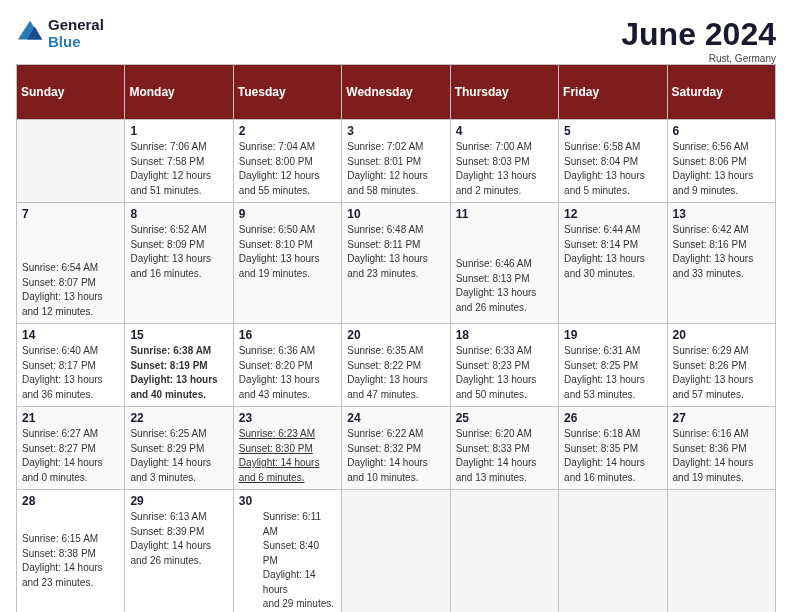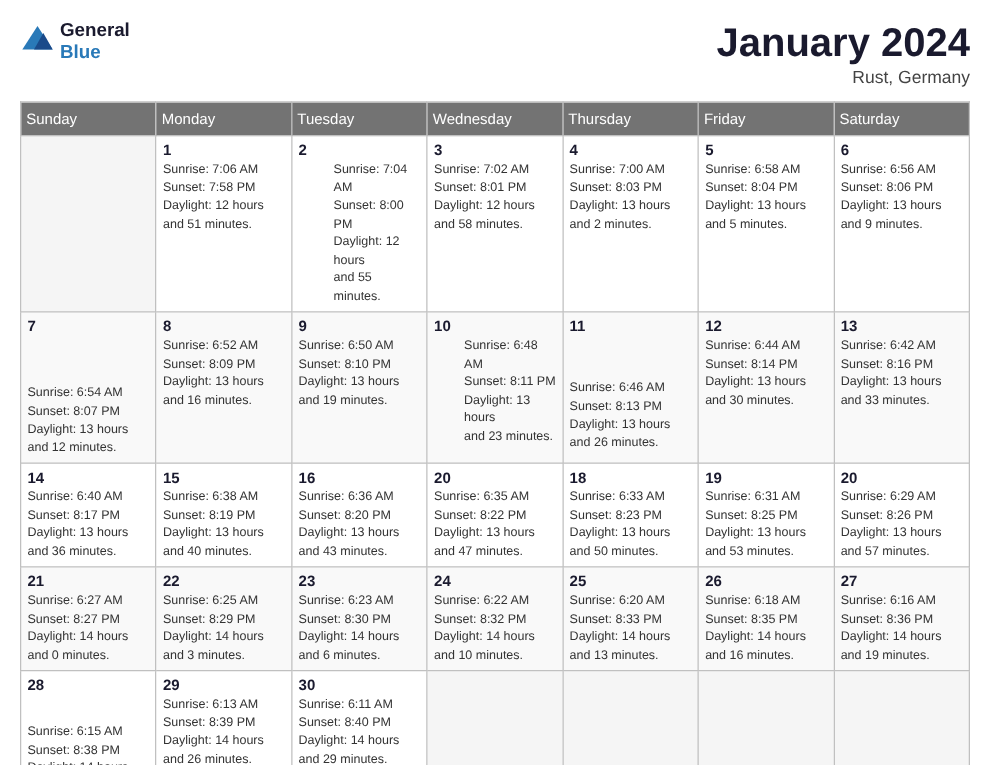--- a/index.html
+++ b/index.html
@@ -7,55 +7,54 @@
       font-family: Arial, sans-serif;
       background: #fff;
       width: 792px;
       min-height: 612px;
       padding: 16px;
     }
     .header {
       display: flex;
       justify-content: space-between;
       align-items: flex-start;
-      margin-bottom: 12px;
     }
     .logo {
       display: flex;
       align-items: center;
       gap: 4px;
     }
     .logo-icon {
       width: 28px;
       height: 28px;
     }
     .title-area {
       text-align: right;
     }
     .month-title {
       font-size: 32px;
       font-weight: bold;
       color: #1a1a2e;
     }
     .location {
-      font-size: 14px;
+      font-size: 10px;
       color: #444;
     }
     .calendar {
       width: 100%;
       border-collapse: collapse;
       font-size: 10.5px;
     }
     .calendar th {
-      background: #737373;
+      background: #7f1d1d;
       color: #fff;
-      padding: 6px 4px;
+      padding: 20px 4px;
       text-align: left;
       font-size: 12px;
-      font-weight: normal;
+      font-weight: bold;
       border: 1px solid #c0c0c0;
     }
     .calendar td {
       border: 1px solid #c0c0c0;
       vertical-align: top;
       padding: 4px 5px;
       width: 106px;
       min-height: 80px;
       background: #fff;
     }
@@ -85,21 +84,21 @@
     <svg class="logo-icon" viewBox="0 0 30 30" xmlns="http://www.w3.org/2000/svg">
       <polygon points="15,2 28,22 2,22" fill="#2979b8"></polygon>
       <polygon points="20,8 28,22 12,22" fill="#1a4a8a"></polygon>
     </svg>
     <div>
       <div style="font-size:15px;font-weight:bold;color:#1a1a2e;">General</div>
       <div style="font-size:15px;font-weight:bold;color:#2979b8;">Blue</div>
     </div>
   </div>
   <div class="title-area">
-    <div class="month-title">January 2024</div>
+    <div class="month-title">June 2024</div>
     <div class="location">Rust, Germany</div>
   </div>
 </div>
 
 <table class="calendar">
   <thead>
     <tr>
     <th>Sunday</th>
         <th>Monday</th>
         <th>Tuesday</th>
@@ -114,21 +113,21 @@
         <td class="empty-cell"></td>
         <td>
           <div class="day-number">1</div>
           <div class="day-info" style="white-space: pre-line;">Sunrise: 7:06 AM
 Sunset: 7:58 PM
 Daylight: 12 hours
 and 51 minutes.</div>
         </td>
         <td>
           <div class="day-number">2</div>
-          <div class="day-info" style="white-space: pre-line; margin-left: 28px;">Sunrise: 7:04 AM
+          <div class="day-info" style="white-space: pre-line;">Sunrise: 7:04 AM
 Sunset: 8:00 PM
 Daylight: 12 hours
 and 55 minutes.</div>
         </td>
         <td>
           <div class="day-number">3</div>
           <div class="day-info" style="white-space: pre-line;">Sunrise: 7:02 AM
 Sunset: 8:01 PM
 Daylight: 12 hours
 and 58 minutes.</div>
@@ -172,21 +171,21 @@
         </td>
         <td>
           <div class="day-number">9</div>
           <div class="day-info" style="white-space: pre-line;">Sunrise: 6:50 AM
 Sunset: 8:10 PM
 Daylight: 13 hours
 and 19 minutes.</div>
         </td>
         <td>
           <div class="day-number">10</div>
-          <div class="day-info" style="white-space: pre-line; margin-left: 24px;">Sunrise: 6:48 AM
+          <div class="day-info" style="white-space: pre-line;">Sunrise: 6:48 AM
 Sunset: 8:11 PM
 Daylight: 13 hours
 and 23 minutes.</div>
         </td>
         <td>
           <div class="day-number">11</div>
           <div class="day-info" style="white-space: pre-line; margin-top: 36px;">Sunrise: 6:46 AM
 Sunset: 8:13 PM
 Daylight: 13 hours
 and 26 minutes.</div>
@@ -209,21 +208,21 @@
       <tr>
         <td>
           <div class="day-number">14</div>
           <div class="day-info" style="white-space: pre-line;">Sunrise: 6:40 AM
 Sunset: 8:17 PM
 Daylight: 13 hours
 and 36 minutes.</div>
         </td>
         <td>
           <div class="day-number">15</div>
-          <div class="day-info" style="white-space: pre-line;">Sunrise: 6:38 AM
+          <div class="day-info" style="white-space: pre-line; font-weight: bold;">Sunrise: 6:38 AM
 Sunset: 8:19 PM
 Daylight: 13 hours
 and 40 minutes.</div>
         </td>
         <td>
           <div class="day-number">16</div>
           <div class="day-info" style="white-space: pre-line;">Sunrise: 6:36 AM
 Sunset: 8:20 PM
 Daylight: 13 hours
 and 43 minutes.</div>
@@ -267,21 +266,21 @@
         </td>
         <td>
           <div class="day-number">22</div>
           <div class="day-info" style="white-space: pre-line;">Sunrise: 6:25 AM
 Sunset: 8:29 PM
 Daylight: 14 hours
 and 3 minutes.</div>
         </td>
         <td>
           <div class="day-number">23</div>
-          <div class="day-info" style="white-space: pre-line;">Sunrise: 6:23 AM
+          <div class="day-info" style="white-space: pre-line; text-decoration: underline;">Sunrise: 6:23 AM
 Sunset: 8:30 PM
 Daylight: 14 hours
 and 6 minutes.</div>
         </td>
         <td>
           <div class="day-number">24</div>
           <div class="day-info" style="white-space: pre-line;">Sunrise: 6:22 AM
 Sunset: 8:32 PM
 Daylight: 14 hours
 and 10 minutes.</div>
@@ -318,21 +317,21 @@
         </td>
         <td>
           <div class="day-number">29</div>
           <div class="day-info" style="white-space: pre-line;">Sunrise: 6:13 AM
 Sunset: 8:39 PM
 Daylight: 14 hours
 and 26 minutes.</div>
         </td>
         <td>
           <div class="day-number">30</div>
-          <div class="day-info" style="white-space: pre-line;">Sunrise: 6:11 AM
+          <div class="day-info" style="white-space: pre-line; margin-left: 24px;">Sunrise: 6:11 AM
 Sunset: 8:40 PM
 Daylight: 14 hours
 and 29 minutes.</div>
         </td>
         <td class="empty-cell"></td>
         <td class="empty-cell"></td>
         <td class="empty-cell"></td>
         <td class="empty-cell"></td>
       </tr>
     </tbody>

